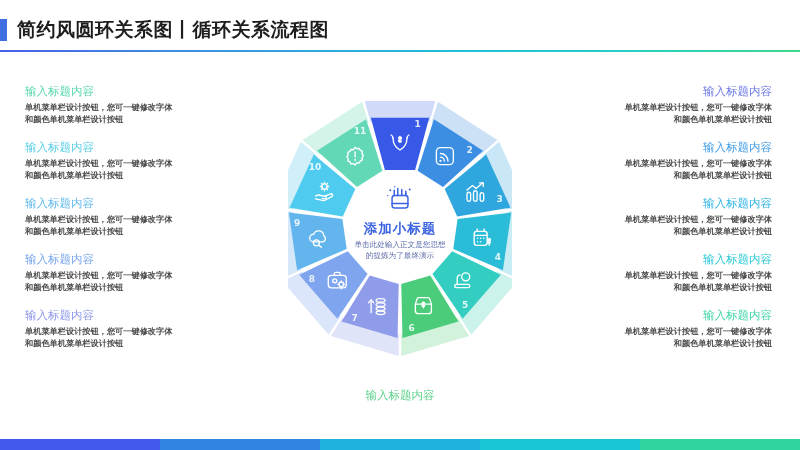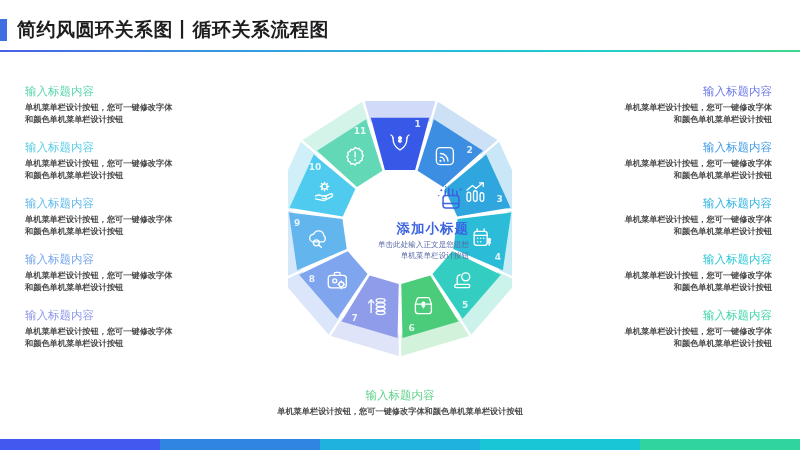--- a/index.html
+++ b/index.html
@@ -35,21 +35,21 @@
   #bottom-caption .tb-title{font-size:11.5px;}
   #bottom-caption .tb-body{font-size:8.2px;}
   
   #wheel{position:absolute;left:288px;top:76px;width:224px;height:300px;}
   #wheel svg{display:block;}
   .seg-num{font-size:9px;fill:#ffffff;font-weight:bold;opacity:.85;
            font-family:"DejaVu Sans","Liberation Sans",sans-serif;}
   
   #hub{
     position:absolute;left:331px;top:185px;width:138px;height:92px;
-    text-align:right;pointer-events:none;
+    text-align:center;pointer-events:none;
   }
   #hub-icon{height:30px;margin-bottom:1px;}
   #hub-title{font-size:13.5px;font-weight:bold;color:#3B63E2;letter-spacing:1px;line-height:17px;}
   #hub-sub{font-size:7.6px;font-weight:normal;color:#5a6aa8;line-height:11px;margin-top:2px;}
 </style>
 </head>
 <body>
 
 <div id="header">
   <div id="title-accent" style="background: rgb(63, 111, 224);"></div>
@@ -272,27 +272,26 @@
       <circle cx="9" cy="6" r="1.1"></circle>
         <circle cx="31" cy="5" r="1.1"></circle>
       <circle cx="14" cy="2" r=".8"></circle>
         <circle cx="27" cy="10" r=".8"></circle>
       <circle cx="6" cy="12" r=".8"></circle>
     </g>
   </svg>
   <div id="hub-title" style="color: rgb(59, 99, 226);">添加小标题</div>
   <div id="hub-sub">
     <div>单击此处输入正文是您思想</div>
-    <div>单机菜单栏设计按钮</div>
+    <div>的提炼为了最终演示</div>
   </div>
 </div>
 
 <div id="bottom-caption">
   <div class="tb-title" id="bc-title" style="color: rgb(94, 209, 138);">输入标题内容</div>
-  <div class="tb-body">单机菜单栏设计按钮，您可一键修改字体和颜色单机菜单栏设计按钮</div>
 </div>
 
 <div id="bottom-bar">
     <div style="background: rgb(66, 88, 238); flex: 1 1 0%;"></div>
     <div style="background: rgb(48, 133, 227); flex: 1 1 0%;"></div>
     <div style="background: rgb(31, 178, 222); flex: 1 1 0%;"></div>
     <div style="background: rgb(24, 198, 214); flex: 1 1 0%;"></div>
     <div style="background: rgb(47, 212, 158); flex: 1 1 0%;"></div>
   </div>
 

